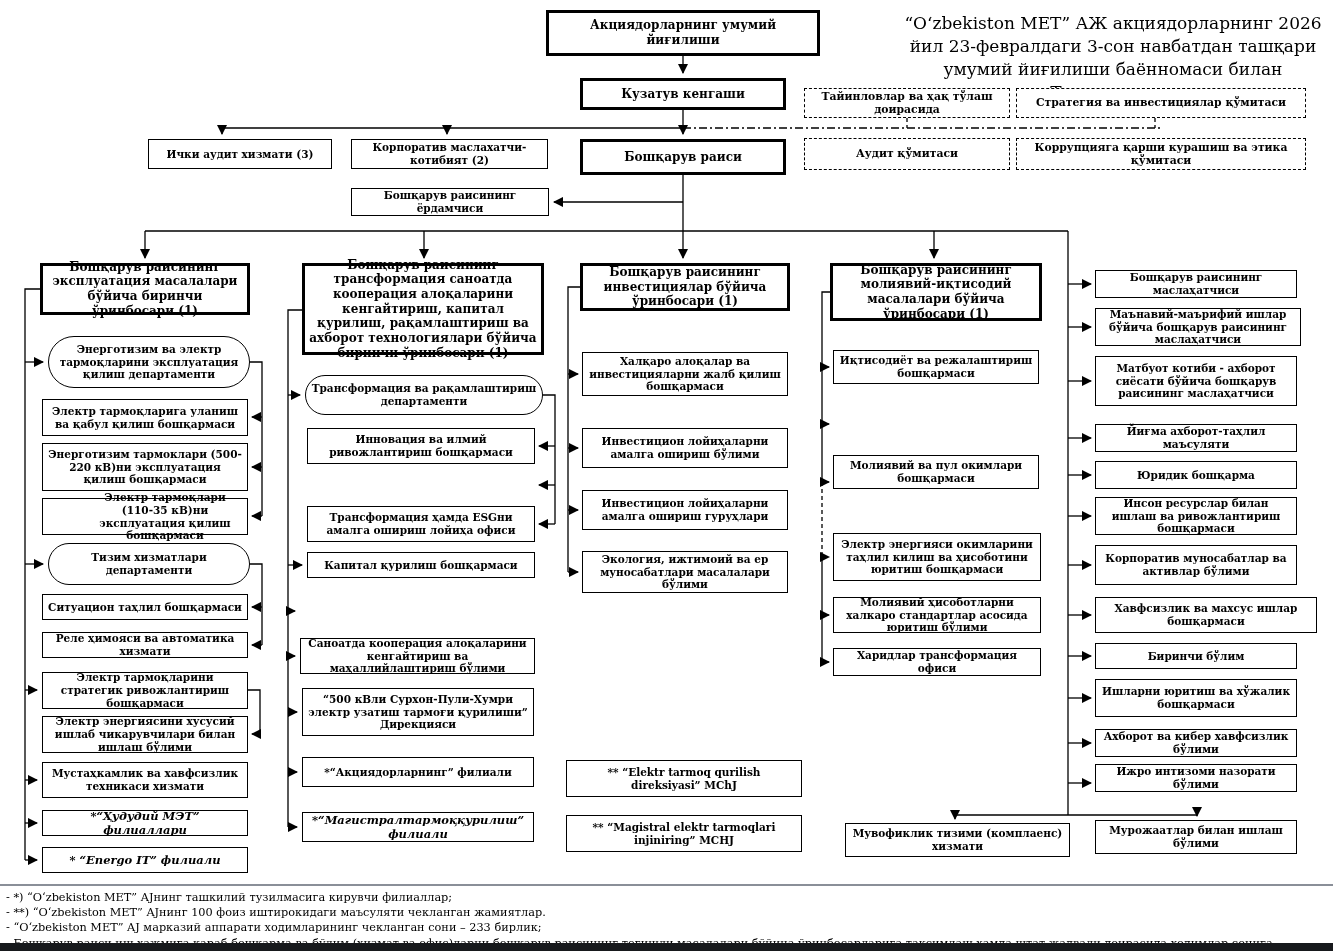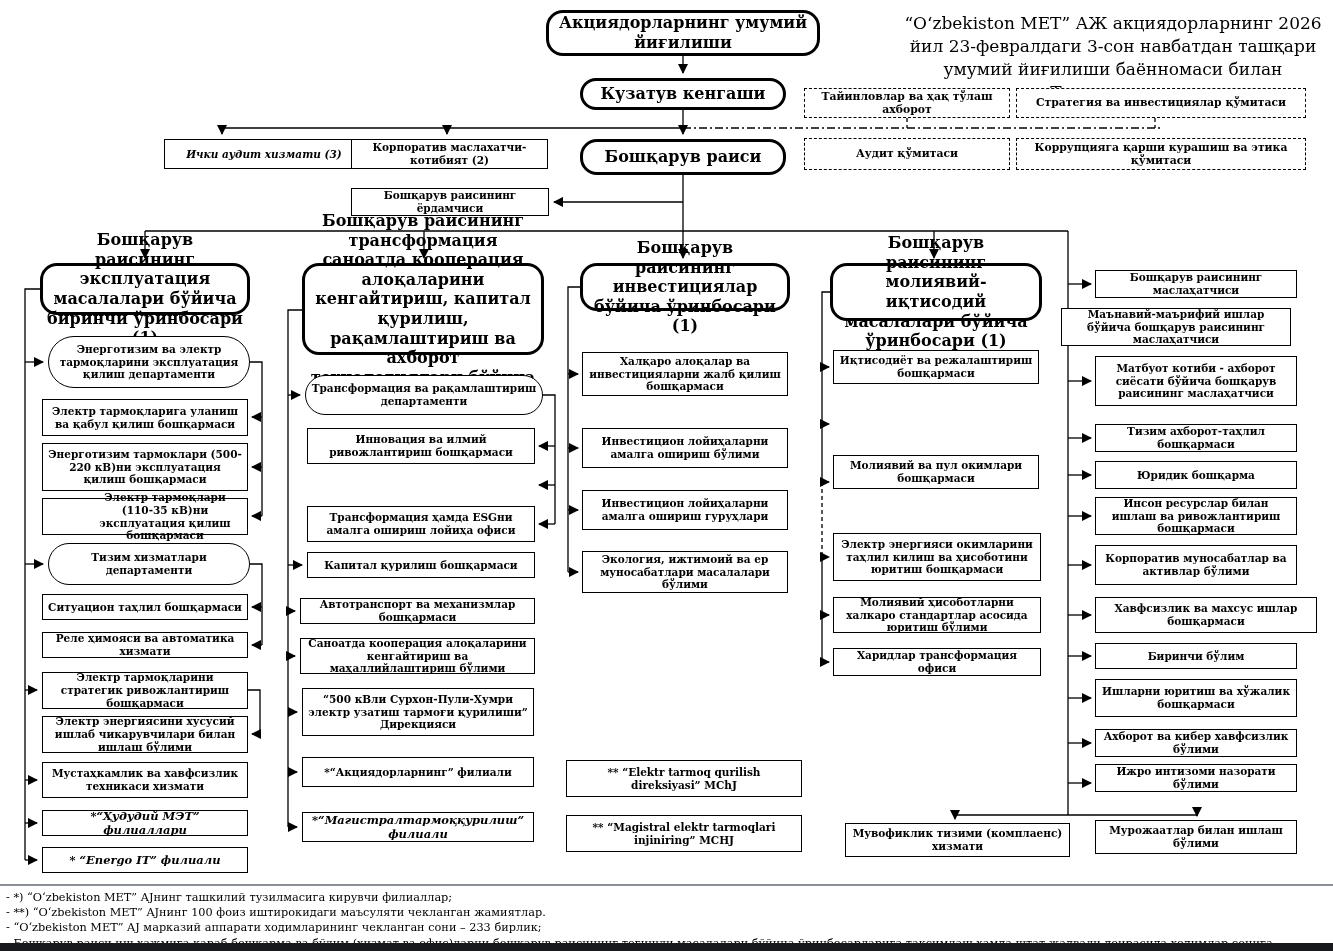--- a/index.html
+++ b/index.html
@@ -2,21 +2,21 @@
 <html><head>
 <meta charset="utf-8">
 <style>
   html,body{margin:0;padding:0;background:#fff;}
   #canvas{position:relative;width:1333px;height:951px;background:#ffffff;
           font-family:"DejaVu Serif",serif;color:#000;overflow:hidden;}
   #wires{position:absolute;left:0;top:0;z-index:0;}
   .node{position:absolute;z-index:1;display:flex;align-items:center;justify-content:center;
         text-align:center;border:1px solid #000;background:#fff;box-sizing:border-box;
         font-weight:bold;font-size:10.5px;line-height:1.22;padding:2px 4px;}
-  .bold{border-width:3px;font-size:16px;border-radius:17px;}
+  .bold{border-width:3px;font-size:12px;}
   .dashed{border:1.6px dashed #000;font-size:10.8px;}
   .round{border-radius:26px;}
   .it{font-style:italic;font-size:11.5px;}
   #note{position:absolute;z-index:1;left:893px;top:12px;width:440px;text-align:center;
         font-size:17px;font-weight:normal;line-height:1.35;}
   #footer{position:absolute;z-index:1;left:6px;top:891px;width:1320px;
           font-size:11.3px;font-weight:normal;line-height:1.26;}
   #footer div{margin-bottom:1px;}
   .sep{position:absolute;left:0;top:884px;width:1333px;height:2px;background:#8a8f98;z-index:1;}
   .botbar{position:absolute;left:0;top:943px;width:1333px;height:8px;background:#17191c;z-index:1;}
@@ -114,26 +114,26 @@
       <line x1="955" y1="815" x2="1197" y2="815"></line>
       <line x1="955" y1="815" x2="955" y2="819" marker-end="url(#ah)"></line>
       <line x1="1197" y1="815" x2="1197" y2="816" marker-end="url(#ah)"></line>
     </g>
   </svg>
 
   <div class="node bold" style="left:546px;top:10px;width:274px;height:46px;">Акциядорларнинг умумий йиғилиши</div>
   <div id="note">“O‘zbekiston MET” АЖ акциядорларнинг 2026 йил 23-февралдаги 3-сон навбатдан ташқари умумий йиғилиши баённомаси билан Тасдиқланган</div>
   <div class="node bold" style="left:580px;top:78px;width:206px;height:32px;">Кузатув кенгаши</div>
 
-  <div class="node dashed" style="left:804px;top:88px;width:206px;height:30px;">Тайинловлар ва ҳақ тўлаш ахборот</div>
+  <div class="node dashed" style="left:804px;top:88px;width:206px;height:30px;">Тайинловлар ва ҳақ тўлаш доирасида</div>
   <div class="node dashed" style="left:1016px;top:88px;width:290px;height:30px;">Стратегия ва инвестициялар қўмитаси</div>
   <div class="node dashed" style="left:804px;top:138px;width:206px;height:32px;">Аудит қўмитаси</div>
   <div class="node dashed" style="left:1016px;top:138px;width:290px;height:32px;">Коррупцияга қарши курашиш ва этика қўмитаси</div>
 
-  <div class="node" style="left:164px;top:139px;width:200px;height:30px;font-style:italic;">Ички аудит хизмати (3)</div>
+  <div class="node" style="left:148px;top:139px;width:184px;height:30px;">Ички аудит хизмати (3)</div>
   <div class="node" style="left:351px;top:139px;width:197px;height:30px;">Корпоратив маслахатчи-котибият (2)</div>
   <div class="node bold" style="left:580px;top:139px;width:206px;height:36px;">Бошқарув раиси</div>
   <div class="node" style="left:351px;top:188px;width:198px;height:28px;">Бошқарув раисининг ёрдамчиси</div>
 
   <div class="node bold" style="left:40px;top:263px;width:210px;height:52px;">Бошқарув раисининг эксплуатация масалалари бўйича биринчи ўринбосари (1)</div>
   <div class="node round" style="left:48px;top:336px;width:202px;height:52px;">Энерготизим ва электр тармоқларини эксплуатация қилиш департаменти</div>
   <div class="node" style="left:42px;top:399px;width:206px;height:37px;">Электр тармоқларига уланиш ва қабул қилиш бошқармаси</div>
   <div class="node" style="left:42px;top:443px;width:206px;height:48px;">Энерготизим тармоклари (500-220 кВ)ни эксплуатация қилиш бошқармаси</div>
   <div class="node" style="left:42px;top:498px;width:206px;height:37px;padding-left:44px;">Электр тармоқлари (110-35 кВ)ни эксплуатация қилиш бошқармаси</div>
   <div class="node round" style="left:48px;top:543px;width:202px;height:42px;">Тизим хизматлари департаменти</div>
@@ -143,21 +143,20 @@
   <div class="node" style="left:42px;top:716px;width:206px;height:37px;">Электр энергиясини хусусий ишлаб чикарувчилари билан ишлаш бўлими</div>
   <div class="node" style="left:42px;top:762px;width:206px;height:36px;">Мустаҳкамлик ва хавфсизлик техникаси хизмати</div>
   <div class="node it" style="left:42px;top:810px;width:206px;height:26px;">*“Ҳудудий МЭТ” филиаллари</div>
   <div class="node it" style="left:42px;top:847px;width:206px;height:26px;">* “Energo IT” филиали</div>
 
   <div class="node bold" style="left:302px;top:263px;width:242px;height:92px;">Бошқарув раисининг трансформация саноатда кооперация алоқаларини кенгайтириш, капитал қурилиш, рақамлаштириш ва ахборот технологиялари бўйича биринчи ўринбосари (1)</div>
   <div class="node round" style="left:305px;top:375px;width:238px;height:40px;">Трансформация ва рақамлаштириш департаменти</div>
   <div class="node" style="left:307px;top:428px;width:228px;height:36px;">Инновация ва илмий ривожлантириш бошқармаси</div>
   <div class="node" style="left:307px;top:506px;width:228px;height:36px;">Трансформация ҳамда ESGни амалга ошириш лойиҳа офиси</div>
   <div class="node" style="left:307px;top:552px;width:228px;height:26px;">Капитал қурилиш бошқармаси</div>
-  <div class="node" style="left:300px;top:598px;width:235px;height:26px;">Автотранспорт ва механизмлар бошқармаси</div>
   <div class="node" style="left:300px;top:638px;width:235px;height:36px;">Саноатда кооперация алоқаларини кенгайтириш ва маҳаллийлаштириш бўлими</div>
   <div class="node" style="left:302px;top:688px;width:232px;height:48px;">“500 кВли Сурхон-Пули-Хумри электр узатиш тармоғи қурилиши” Дирекцияси</div>
   <div class="node" style="left:302px;top:757px;width:232px;height:30px;">*“Акциядорларнинг” филиали</div>
   <div class="node it" style="left:302px;top:812px;width:232px;height:30px;">*“Магистралтармоққурилиш” филиали</div>
 
   <div class="node bold" style="left:580px;top:263px;width:210px;height:48px;">Бошқарув раисининг инвестициялар бўйича ўринбосари (1)</div>
   <div class="node" style="left:582px;top:352px;width:206px;height:44px;">Халқаро алоқалар ва инвестицияларни жалб қилиш бошқармаси</div>
   <div class="node" style="left:582px;top:428px;width:206px;height:40px;">Инвестицион лойиҳаларни амалга ошириш бўлими</div>
   <div class="node" style="left:582px;top:490px;width:206px;height:40px;">Инвестицион лойиҳаларни амалга ошириш гуруҳлари</div>
   <div class="node" style="left:582px;top:551px;width:206px;height:42px;">Экология, ижтимоий ва ер муносабатлари масалалари бўлими</div>
@@ -165,23 +164,23 @@
   <div class="node" style="left:566px;top:815px;width:236px;height:37px;">** “Magistral elektr tarmoqlari injiniring” MCHJ</div>
 
   <div class="node bold" style="left:830px;top:263px;width:212px;height:58px;">Бошқарув раисининг молиявий-иқтисодий масалалари бўйича ўринбосари (1)</div>
   <div class="node" style="left:833px;top:350px;width:206px;height:34px;">Иқтисодиёт ва режалаштириш бошқармаси</div>
   <div class="node" style="left:833px;top:407px;width:206px;height:34px;margin-top:48px;">Молиявий ва пул окимлари бошқармаси</div>
   <div class="node" style="left:833px;top:533px;width:208px;height:48px;">Электр энергияси окимларини таҳлил килиш ва ҳисоботини юритиш бошқармаси</div>
   <div class="node" style="left:833px;top:597px;width:208px;height:36px;">Молиявий ҳисоботларни халкаро стандартлар асосида юритиш бўлими</div>
   <div class="node" style="left:833px;top:648px;width:208px;height:28px;">Харидлар трансформация офиси</div>
 
   <div class="node" style="left:1095px;top:270px;width:202px;height:28px;">Бошқарув раисининг маслаҳатчиси</div>
-  <div class="node" style="left:1061px;top:308px;width:230px;height:38px;">Маънавий-маърифий ишлар бўйича бошқарув раисининг маслаҳатчиси</div>
+  <div class="node" style="left:1095px;top:308px;width:206px;height:38px;">Маънавий-маърифий ишлар бўйича бошқарув раисининг маслаҳатчиси</div>
   <div class="node" style="left:1095px;top:356px;width:202px;height:50px;">Матбуот котиби - ахборот сиёсати бўйича бошқарув раисининг маслаҳатчиси</div>
-  <div class="node" style="left:1095px;top:424px;width:202px;height:28px;">Тизим ахборот-таҳлил бошқармаси</div>
+  <div class="node" style="left:1095px;top:424px;width:202px;height:28px;">Йиғма ахборот-таҳлил маъсуляти</div>
   <div class="node" style="left:1095px;top:461px;width:202px;height:28px;">Юридик бошқарма</div>
   <div class="node" style="left:1095px;top:497px;width:202px;height:38px;">Инсон ресурслар билан ишлаш ва ривожлантириш бошқармаси</div>
   <div class="node" style="left:1095px;top:545px;width:202px;height:40px;">Корпоратив муносабатлар ва активлар бўлими</div>
   <div class="node" style="left:1095px;top:597px;width:222px;height:36px;">Хавфсизлик ва махсус ишлар бошқармаси</div>
   <div class="node" style="left:1095px;top:643px;width:202px;height:26px;">Биринчи бўлим</div>
   <div class="node" style="left:1095px;top:679px;width:202px;height:38px;">Ишларни юритиш ва хўжалик бошқармаси</div>
   <div class="node" style="left:1095px;top:729px;width:202px;height:28px;">Ахборот ва кибер хавфсизлик бўлими</div>
   <div class="node" style="left:1095px;top:764px;width:202px;height:28px;">Ижро интизоми назорати бўлими</div>
   <div class="node" style="left:1095px;top:820px;width:202px;height:34px;">Мурожаатлар билан ишлаш бўлими</div>
   <div class="node" style="left:845px;top:823px;width:225px;height:34px;">Мувофиклик тизими (комплаенс) хизмати</div>

